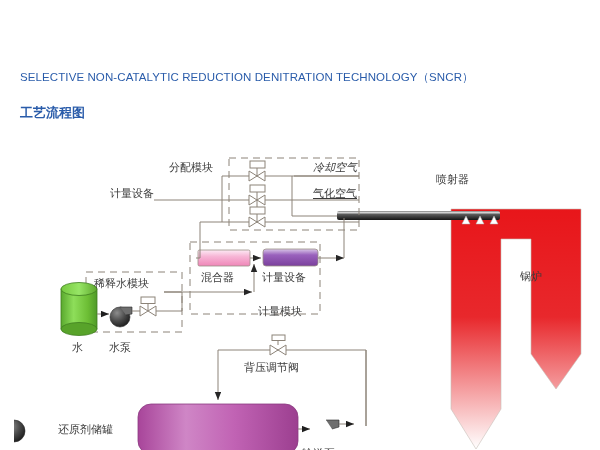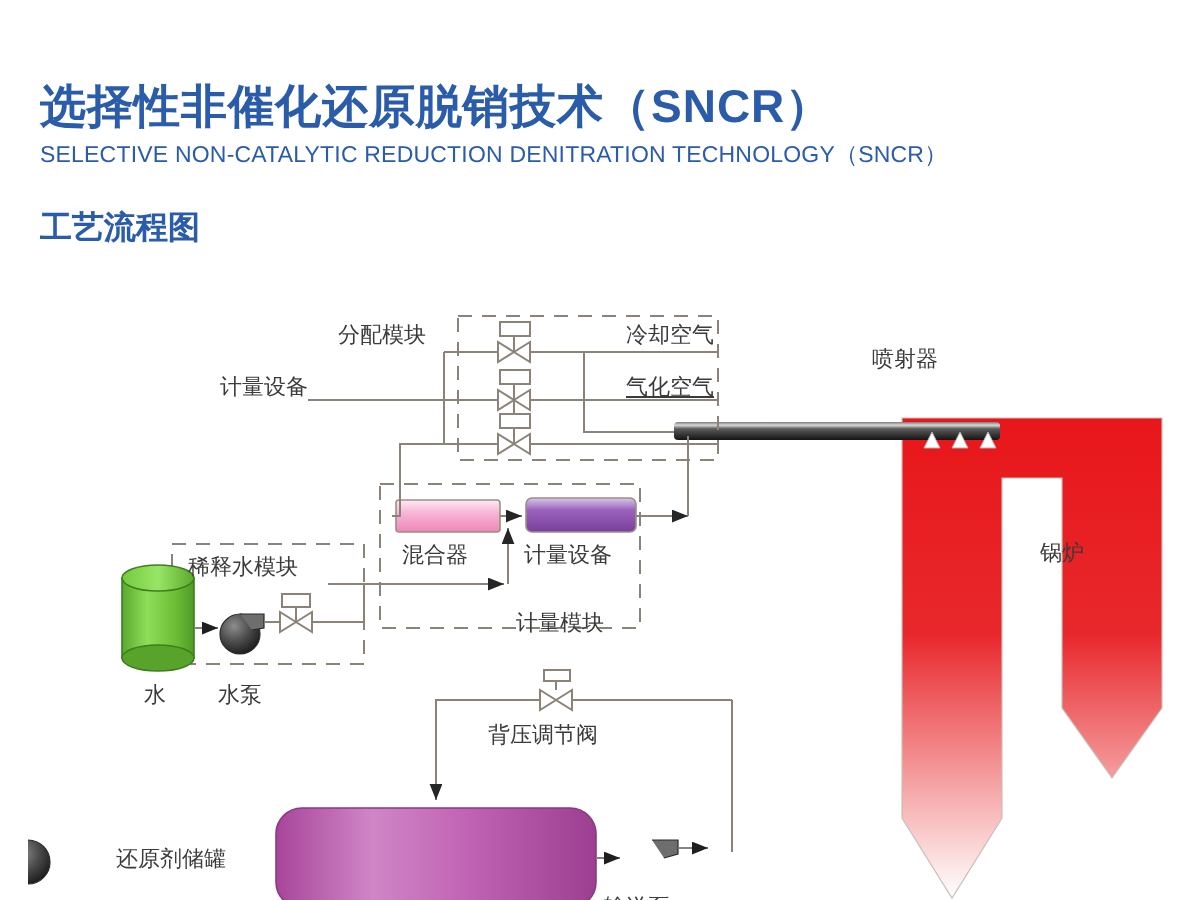--- a/index.html
+++ b/index.html
@@ -15,37 +15,36 @@
     font-size:23px;font-weight:bold;letter-spacing:.5px;
     color:#2a5caa;white-space:nowrap;
   }
   .title-en{
     position:absolute;left:20px;top:70px;
     font-size:11.5px;font-weight:normal;letter-spacing:.1px;
     color:#2a5caa;white-space:nowrap;
   }
   .section-label{
     position:absolute;left:20px;top:104px;
-    font-size:16px;font-weight:bold;color:#2a5caa;white-space:nowrap;
+    font-size:13px;font-weight:bold;color:#2a5caa;white-space:nowrap;
   }
 
   .diagram{position:absolute;left:14px;top:118px;width:528px;height:332px;margin-top:36px;}
   .diagram svg{display:block;}
 
   .lbl{
     position:absolute;font-size:11px;color:#3b3b3b;white-space:nowrap;
     font-family:"DejaVu Sans","Liberation Sans",sans-serif;
   }
 </style>
 </head>
 <body>
 
 <div class="page">
 
-  <div class="title-cn">选择性非催化还原脱销技术（SNCR）</div>
   <div class="title-en">SELECTIVE NON-CATALYTIC REDUCTION DENITRATION TECHNOLOGY（SNCR）</div>
   <div class="section-label">工艺流程图</div>
 
   <div class="diagram">
 
     <svg width="600" height="332" viewBox="0 0 600 332" xmlns="http://www.w3.org/2000/svg">
       <defs>
         <linearGradient id="gBoiler" x1="0" y1="0" x2="0" y2="1">
           <stop offset="0%" stop-color="#e8161a"></stop>
           <stop offset="45%" stop-color="#e8282c"></stop>
@@ -228,21 +227,21 @@
       </g>
       <g stroke="#8c8378" stroke-width="1" fill="none">
         <path d="M325,270 L340,270" marker-end="url(#arrowPipe)"></path>
         <path d="M352,272 L352,196"></path>
       </g>
 
     </svg>
 
     <div class="lbl" style="left:155px;top:6px;">分配模块</div>
     <div class="lbl" style="left:96px;top:32px;">计量设备</div>
-    <div class="lbl" style="left:299px;top:6px;">冷却空气</div>
+    <div class="lbl" style="left:299px;top:6px;font-style:italic;">冷却空气</div>
     <div class="lbl" style="left:299px;top:32px;text-decoration:underline;">气化空气</div>
     <div class="lbl" style="left:422px;top:18px;">喷射器</div>
     <div class="lbl" style="left:506px;top:115px;">锅炉</div>
     <div class="lbl" style="left:187px;top:116px;">混合器</div>
     <div class="lbl" style="left:248px;top:116px;">计量设备</div>
     <div class="lbl" style="left:244px;top:150px;">计量模块</div>
     <div class="lbl" style="left:80px;top:122px;">稀释水模块</div>
     <div class="lbl" style="left:58px;top:186px;">水</div>
     <div class="lbl" style="left:95px;top:186px;text-align:right;">水泵</div>
     <div class="lbl" style="left:44px;top:268px;">还原剂储罐</div>

